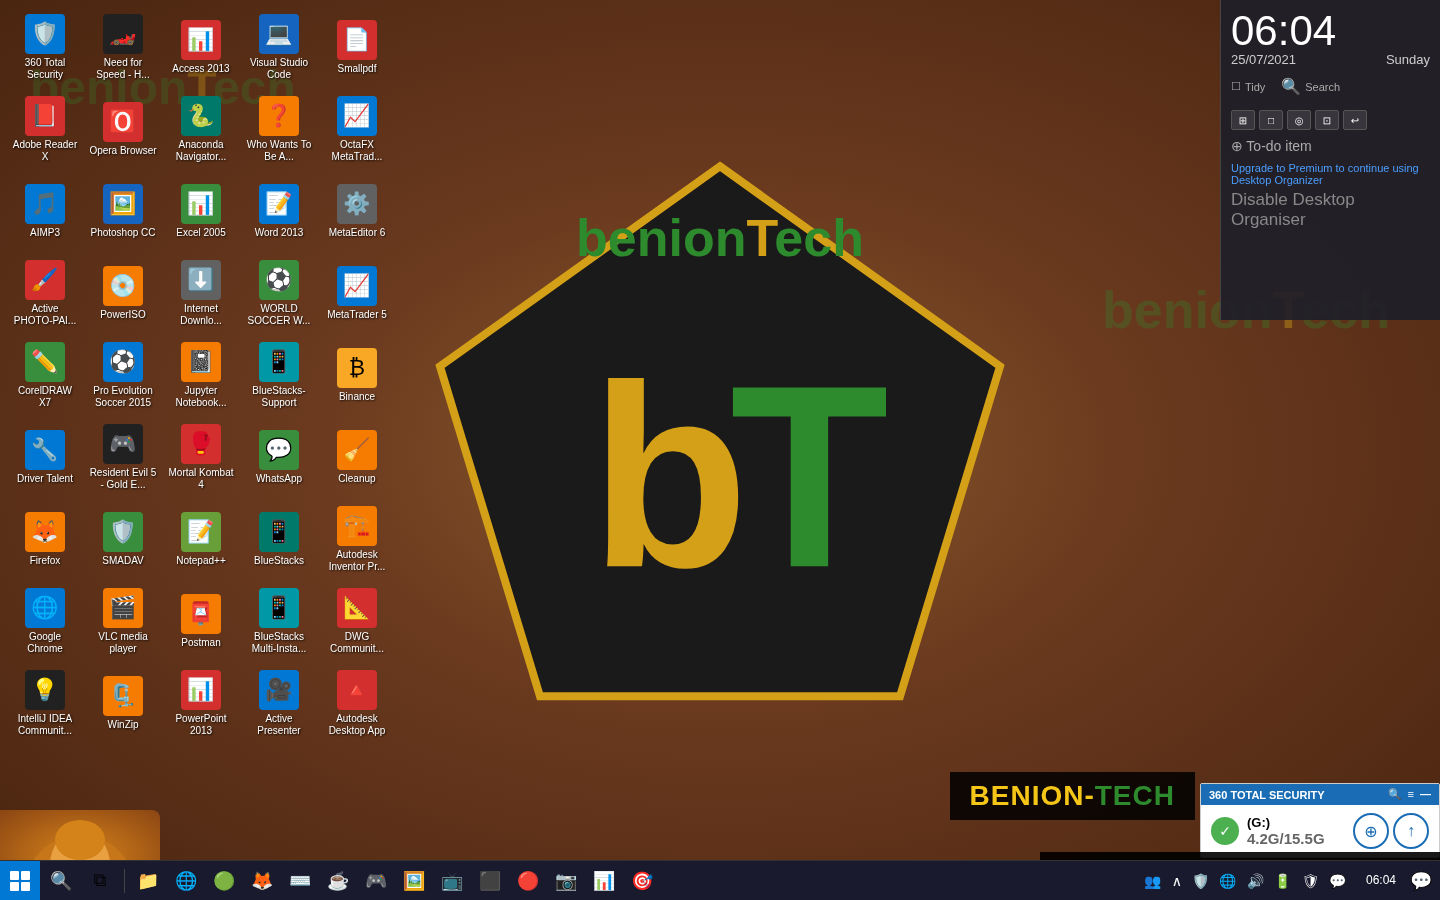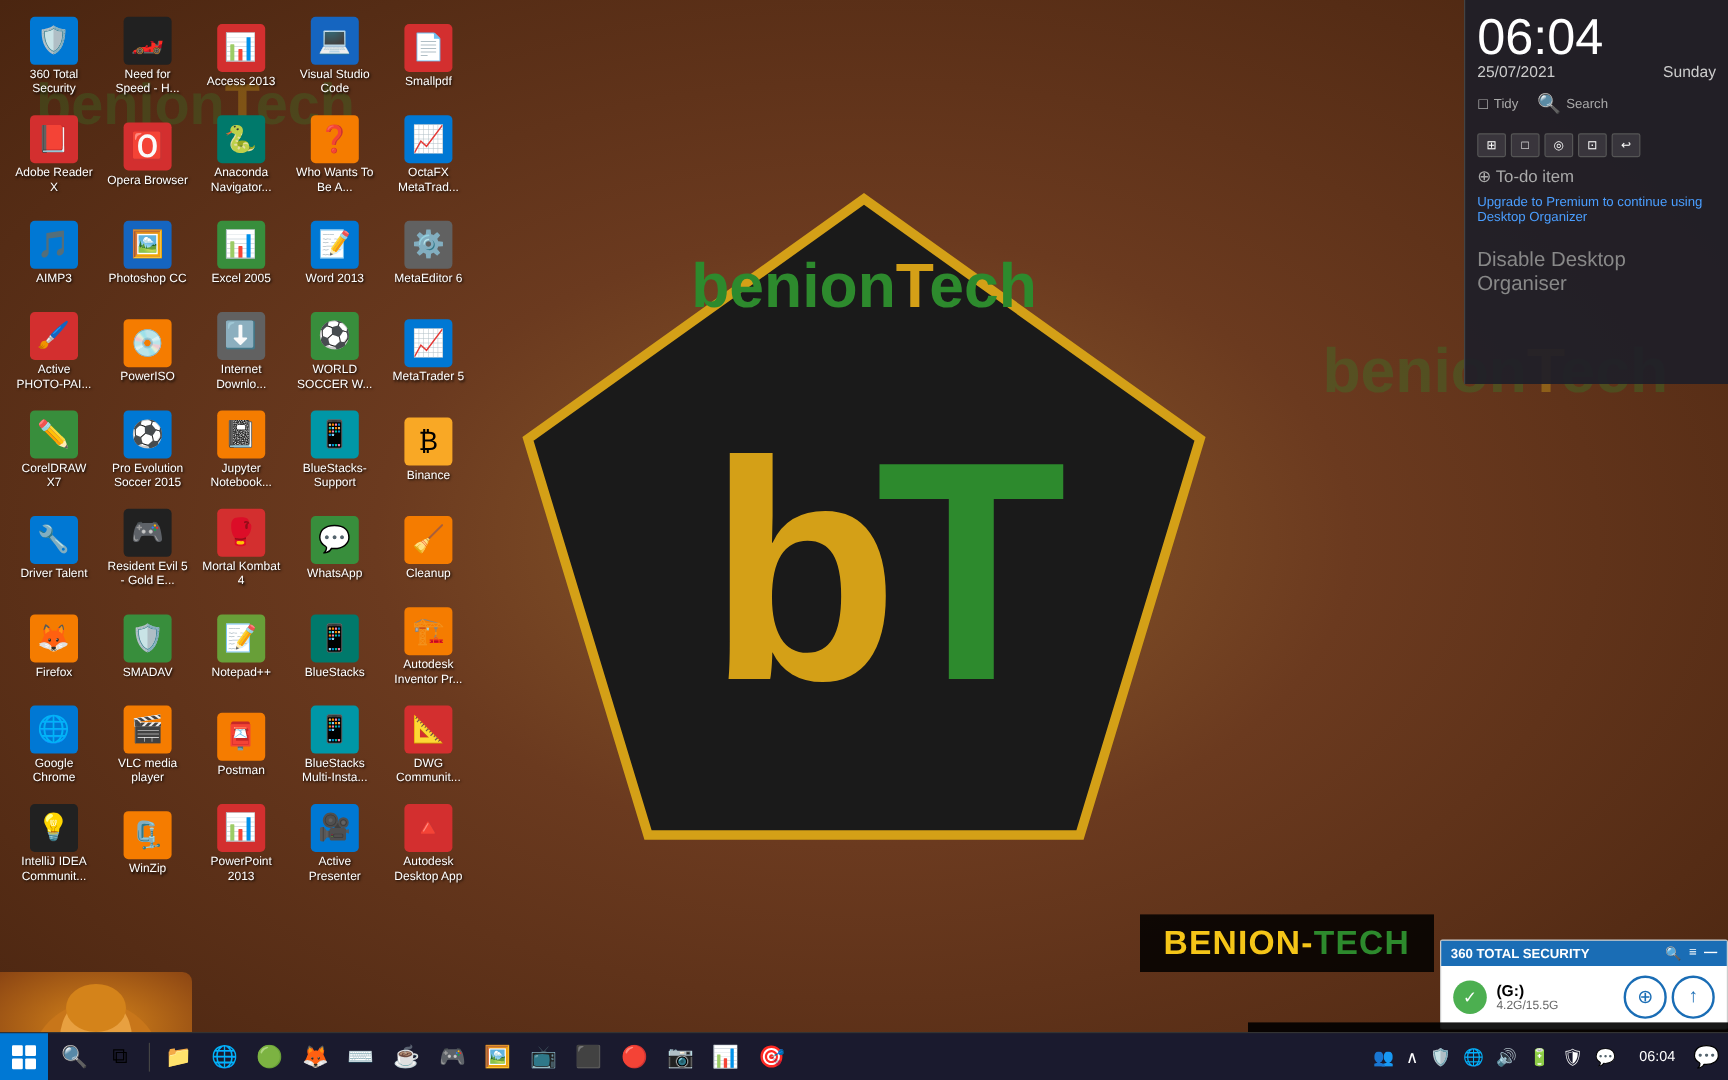--- a/index.html
+++ b/index.html
@@ -250,21 +250,21 @@
       color: #ddd;
       line-height: 1.4;
       margin-bottom: 8px;
     }
 
     .panel-link {
       color: #4a9eff;
       font-size: 11px;
       cursor: pointer;
       display: block;
-      margin-bottom: 20px;
+      margin-bottom: 4px;
     }
 
     .panel-disable {
       color: #888;
       font-size: 17px;
       cursor: pointer;
     }
 
     
     .security-widget {
@@ -650,31 +650,31 @@
         <span>🔍</span>
         <span>≡</span>
         <span>—</span>
       </div>
     </div>
     <div class="security-body">
       <div class="security-info">
         <div class="security-check">✓</div>
         <div>
           <div style="font-size:13px;font-weight:bold;">(G:)</div>
-          <div style="font-size:10px;color:#666;">4.2G/15.5G</div>
+          <div style="font-size:15px;color:#666;font-weight:bold;">4.2G/15.5G</div>
         </div>
       </div>
       <div class="security-actions">
         <div class="sec-btn">⊕</div>
         <div class="sec-btn">↑</div>
       </div>
     </div>
   </div>
 
-  <div class="bottom-banner" style="bottom: 90px; right: 245px;">
+  <div class="bottom-banner" style="bottom: 80px; right: 245px;">
     <div class="banner-text">
       <span class="yellow">BENION</span><span class="dash">-</span><span class="green">TECH</span>
     </div>
   </div>
 
   <div class="bottom-banner-2">
     <div class="banner-text">
       <span class="yellow">BENION</span><span class="dash">-</span><span class="green">TECH</span>
     </div>
   </div>

